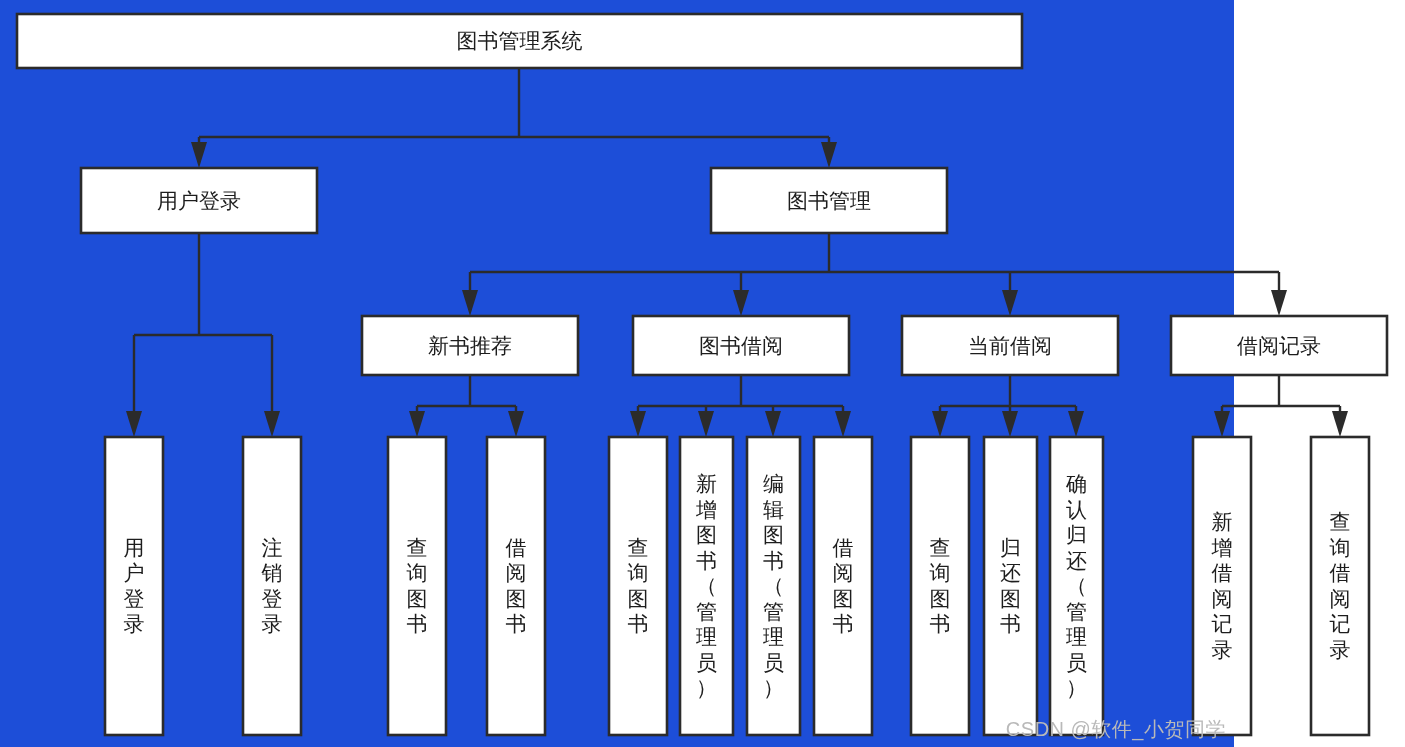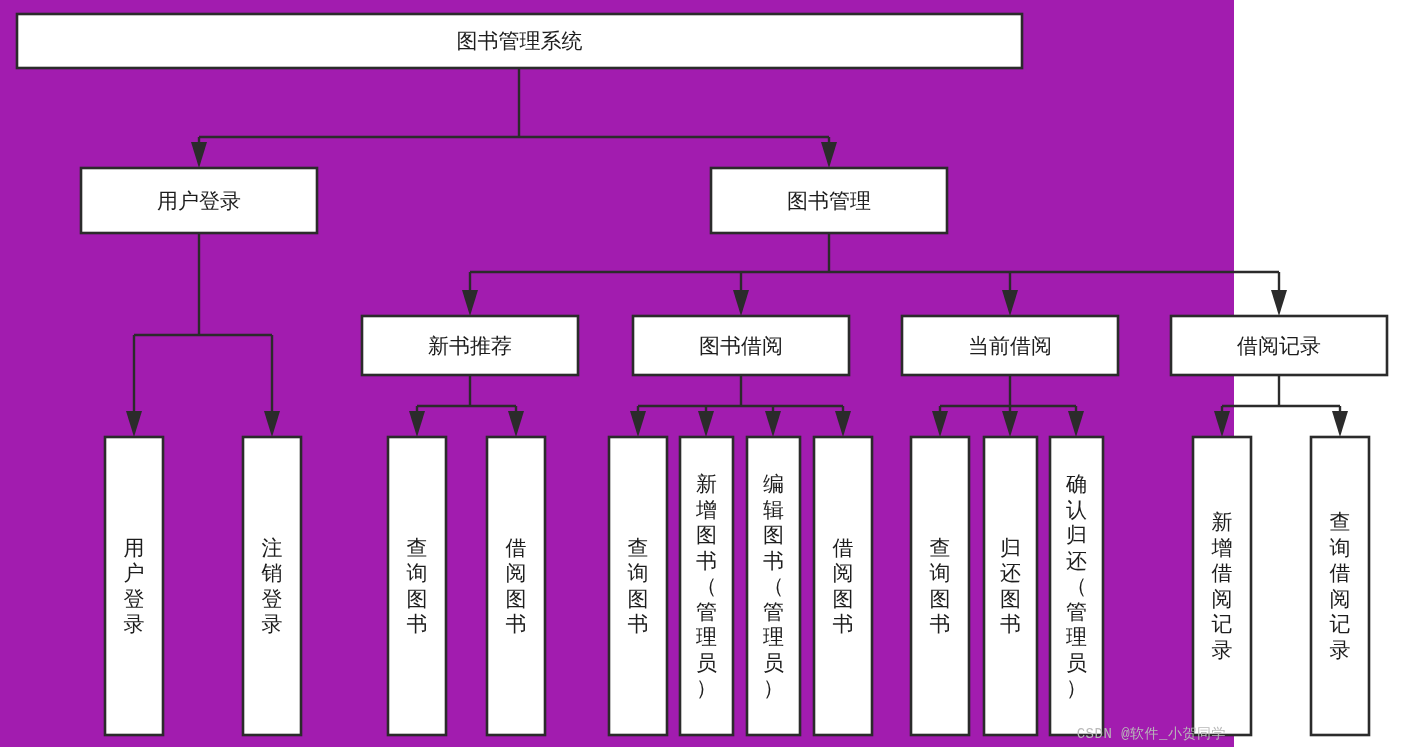--- a/index.html
+++ b/index.html
@@ -11,21 +11,21 @@
   body {
     width: 1405px;
     height: 747px;
     font-family: "DejaVu Sans", "Liberation Sans", sans-serif;
     overflow: hidden;
   }
   #diagram-root {
     position: relative;
     width: 1234px;
     height: 747px;
-    background: #a21caf;
+    background: #1d4ed8;
   }
   svg#flow-svg {
     position: absolute;
     left: 0;
     top: 0;
     width: 1405px;
     height: 747px;
     display: block;
   }
   .node-rect {
@@ -53,22 +53,22 @@
   .node-label-v {
     font-family: "DejaVu Sans", "Liberation Sans", sans-serif;
     font-size: 21px;
     fill: #1d1d1d;
     text-anchor: middle;
   }
   .watermark {
     position: absolute;
     right: 8px;
     bottom: 4px;
-    font-family: Liberation Mono, monospace;
-    font-size: 14px;
+    font-family: Liberation Sans, sans-serif;
+    font-size: 20px;
     color: #b9b9b9;
     letter-spacing: 0.5px;
     white-space: nowrap;
     user-select: none;
   }
 </style>
 </head>
 <body>
 
 <div id="diagram-root">

